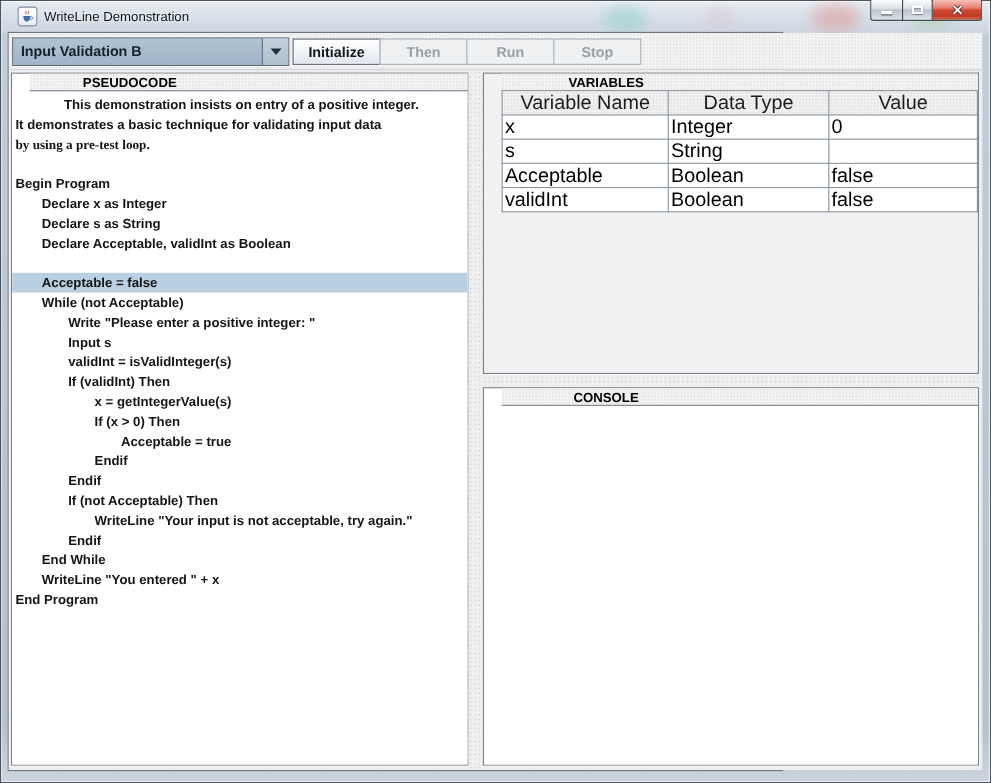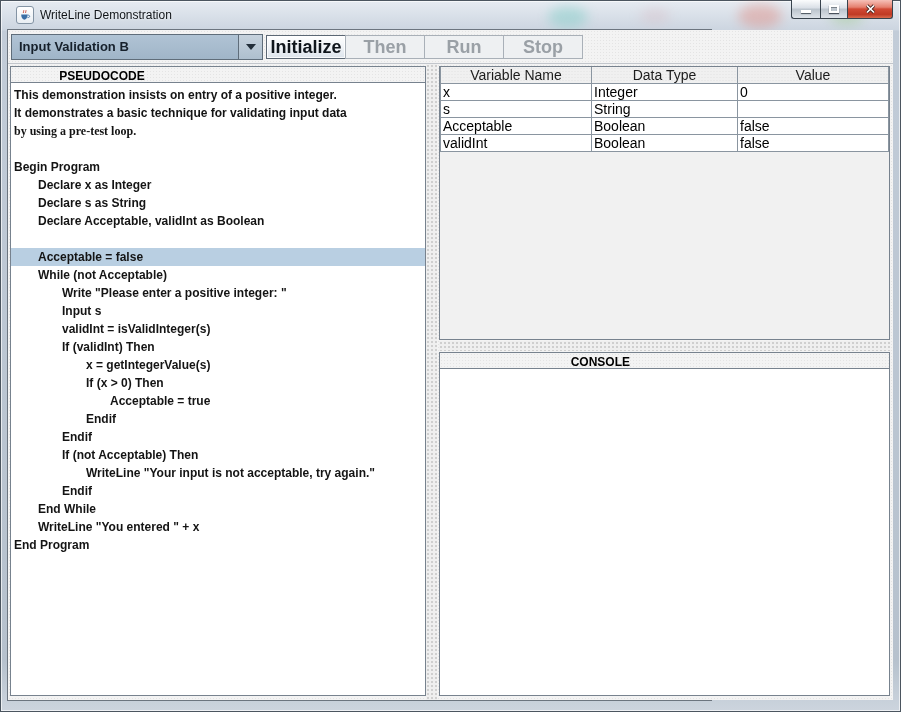--- a/index.html
+++ b/index.html
@@ -62,72 +62,72 @@
   .combo-arrow{ width:24px; border-left:1px solid #5f6d7a;
                 background:linear-gradient(#c6d2dd,#aebfce);
                 display:flex; align-items:center; justify-content:center; }
   .tri{ width:0; height:0; border-left:5px solid transparent; border-right:5px solid transparent;
         border-top:6px solid #222e3a; }
 
   
   .tb-buttons{ position:absolute; left:258px; top:5px; display:flex; }
   .tbtn{
     width:80px; height:24px; font-family:"Liberation Sans",sans-serif;
-    font-size:18px; font-weight:bold; cursor:default;
+    font-size:13px; font-weight:bold; cursor:default;
   }
   .tbtn.enabled{
     color:#10161c; border:1px solid #5c6875;
     background:linear-gradient(#ffffff,#eef2f6 55%,#dde4ec);
     box-shadow:inset 0 0 0 1px rgba(255,255,255,.8);
   }
   .tbtn.disabled{
     color:#9aa0a6; border:1px solid #a9b0b8; margin-left:-1px;
     background:#eef0f2;
   }
 
   
   .content{ position:absolute; left:0; top:34px; width:885px; height:636px; }
-  .pane{ position:absolute; border:1px solid #77828e; background:#fff; }
+  .pane{ position:absolute; border:1px solid #77828e; background:#fff;padding-left:16px; }
   .pane-strip{ height:16px; border-bottom:1px solid #77828e; line-height:15px; }
   .pane-strip span{ display:inline-block; text-align:center; font-size:12px; font-weight:bold; color:#000; }
 
   .pseudocode-pane{ left:2px; top:2px; width:416px; height:630px; }
   .pseudocode-pane .pane-strip span{ width:182px; }
   .code-area{ position:absolute; left:0; top:17px; right:0; bottom:0; background:#fff; overflow:hidden; padding-top:2px; }
   .code-line{ height:18px; line-height:18px; font-size:12px; font-weight:bold; color:#141414; white-space:pre; }
   .code-line.hl{ background:#b9cfe2; }
 
   .v-splitter{ position:absolute; left:418px; top:0; width:11px; height:636px; cursor:col-resize;
                background-color:#efefef;
                background-image:radial-gradient(circle,#cfcfcf 25%, rgba(0,0,0,0) 30%);
                background-size:4px 4px; }
   .h-splitter{ position:absolute; left:431px; top:277px; width:451px; height:10px; cursor:row-resize;
                background-color:#efefef;
                background-image:radial-gradient(circle,#cfcfcf 25%, rgba(0,0,0,0) 30%);
                background-size:4px 4px; }
 
   .variables-pane{ left:431px; top:2px; width:451px; height:274px; background:#f1f1f1; }
   .variables-pane .pane-strip span{ width:190px; }
-  table.vars{ width:100%; border-collapse:collapse; table-layout:fixed; font-size:14px; }
+  table.vars{ width:100%; border-collapse:collapse; table-layout:fixed; font-size:18px; }
   table.vars th{
     height:16px; font-weight:normal; color:#1c1c1c; text-align:center;
     border:1px solid #8a95a0; border-top:none;
     background-color:#f0f0f0;
     background-image:radial-gradient(circle,#e2e2e2 28%, rgba(0,0,0,0) 32%);
     background-size:3px 3px;
     overflow:hidden; white-space:nowrap;
   }
   table.vars td{
     height:16px; background:#fff; color:#000; border:1px solid #8a95a0;
     padding:0 2px; overflow:hidden; white-space:nowrap;
   }
   table.vars col.c1{ width:151px; } table.vars col.c2{ width:146px; }
 
   .console-pane{ left:431px; top:288px; width:451px; height:344px; }
-  .console-pane .pane-strip span{ width:190px;text-align:right; }
+  .console-pane .pane-strip span{ width:190px; }
   .console-area{ position:absolute; left:0; top:17px; right:0; bottom:0; background:#fff;
                  font-size:12px; color:#000; padding:2px; }
 </style>
 </head>
 <body>
 
 <div class="window">
 
   <div class="titlebar">
     <div class="blob b1"></div>
@@ -176,21 +176,21 @@
       </div>
     </div>
 
     <div class="content tex">
 
       <div class="pane pseudocode-pane">
         <div class="pane-strip tex">
           <span>PSEUDOCODE</span>
         </div>
         <div class="code-area">
-            <div class="code-line" style="padding-left: 3px;">This demonstration insists on entry of a positive integer.</div>
+            <div class="code-line" style="padding-left: 3px; text-align: center;">This demonstration insists on entry of a positive integer.</div>
             <div class="code-line" style="padding-left: 3px;">It demonstrates a basic technique for validating input data</div>
             <div class="code-line" style="padding-left: 3px; font-family: Liberation Serif, serif;">by using a pre-test loop.</div>
             <div class="code-line" style="padding-left: 3px;">&nbsp;</div>
             <div class="code-line" style="padding-left: 3px;">Begin Program</div>
             <div class="code-line" style="padding-left: 27px;">Declare x as Integer</div>
             <div class="code-line" style="padding-left: 27px;">Declare s as String</div>
             <div class="code-line" style="padding-left: 27px;">Declare Acceptable, validInt as Boolean</div>
             <div class="code-line" style="padding-left: 3px;">&nbsp;</div>
             <div class="code-line hl" style="padding-left: 27px;">Acceptable = false</div>
             <div class="code-line" style="padding-left: 27px;">While (not Acceptable)</div>
@@ -208,20 +208,23 @@
             <div class="code-line" style="padding-left: 51px;">Endif</div>
             <div class="code-line" style="padding-left: 27px;">End While</div>
             <div class="code-line" style="padding-left: 27px;">WriteLine "You entered " + x</div>
             <div class="code-line" style="padding-left: 3px;">End Program</div>
           </div>
       </div>
 
       <div class="v-splitter"></div>
 
       <div class="pane variables-pane tex">
+        <div class="pane-strip tex">
+          <span>VARIABLES</span>
+        </div>
         <table class="vars">
           <colgroup>
               <col class="c1">
               <col class="c2">
               <col class="c3">
             </colgroup>
           <thead>
               <tr>
                 <th>Variable Name</th>
                 <th>Data Type</th>

